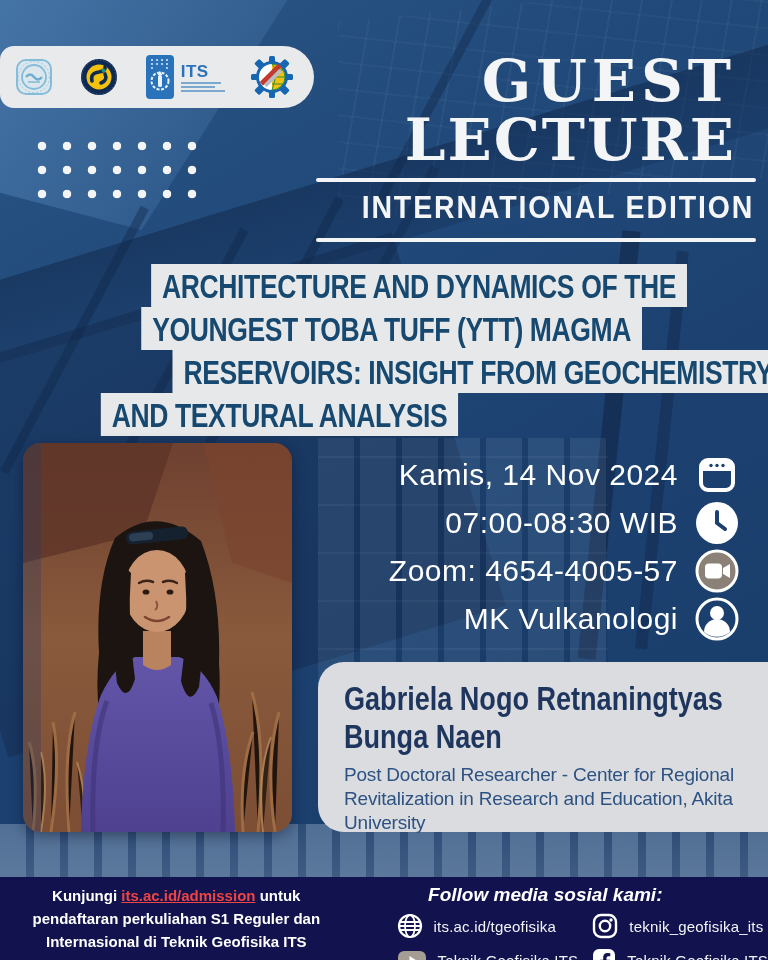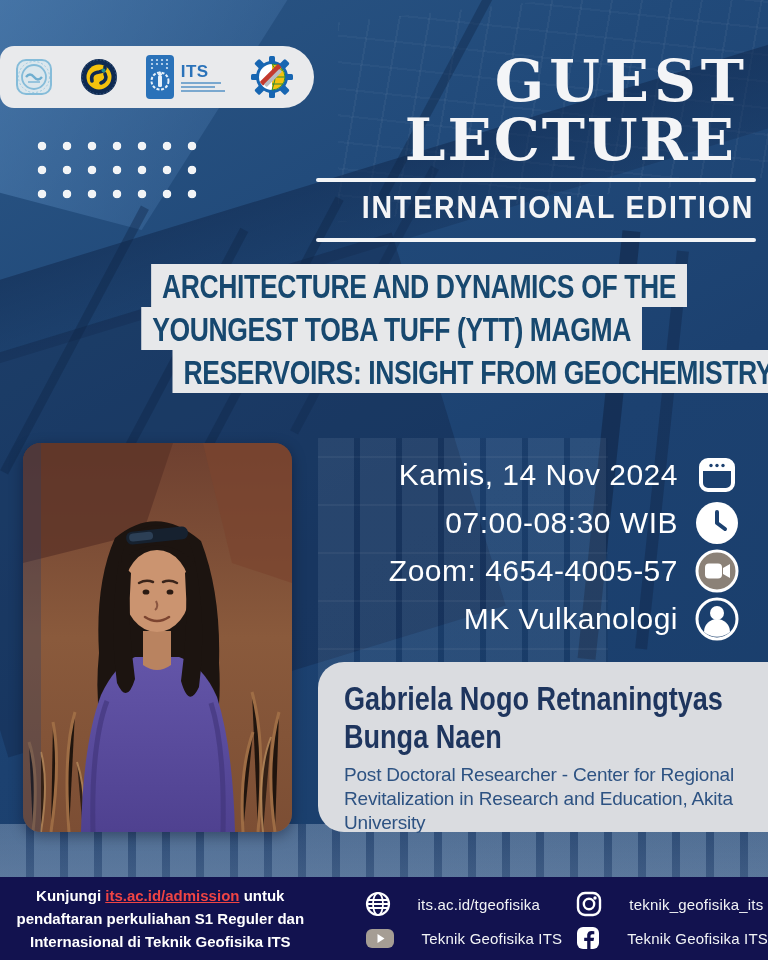--- a/index.html
+++ b/index.html
@@ -46,21 +46,21 @@
 
   
   .dots{position:absolute;left:30px;top:134px;width:175px;height:72px;z-index:2;
     background-image:radial-gradient(circle at 12px 12px,#f2f4f6 0 4px,transparent 4.6px);
     background-size:25px 24px;}
 
   
   .header-block{position:absolute;top:52px;right:12px;width:440px;z-index:3;
     text-align:right;color:#f4f5f7;}
   .hl{font-family:"DejaVu Serif", serif;font-weight:bold;line-height:1.02;
-    letter-spacing:5px;font-size:58px;margin-right:7px;white-space:nowrap;}
+    letter-spacing:5px;font-size:58px;margin-right:20px;white-space:nowrap;}
   .rule{height:4px;background:#f2f4f6;margin:8px 0 6px;border-radius:2px;}
   .edition{font-weight:bold;font-size:31px;letter-spacing:2px;white-space:nowrap;
     transform:scaleX(.92);transform-origin:100% 50%;padding:2px 2px 4px 0;}
 
   
   .title-block{position:absolute;top:264px;left:0;right:30px;z-index:3;text-align:left;}
   .title-block .row{line-height:0;}
   .tl{display:inline-block;background:#e7e8ea;color:#17486f;font-weight:bold;
     font-size:34px;line-height:34px;padding:5px 14px 4px;letter-spacing:-.5px;
     white-space:nowrap;transform:scaleX(.78);transform-origin:100% 50%;}
@@ -92,21 +92,21 @@
     z-index:5;display:flex;}
   .footer-left{width:398px;display:flex;align-items:center;justify-content:center;
     text-align:center;padding:0 10px;box-sizing:border-box;}
   .reg-text{color:#fff;font-weight:bold;font-size:15px;line-height:1.55;max-width:352px;}
   .reg-link{color:#ef4444;text-decoration:underline;cursor:pointer;}
   .footer-right{flex:1;padding-top:7px;}
   .social-heading{color:#fff;font-weight:bold;font-style:italic;font-size:19px;
     text-align:center;margin-right:30px;}
   .social-grid{display:grid;grid-template-columns:auto auto;column-gap:14px;
     row-gap:9px;margin:7px 0 0 44px;}
-  .social-item{display:flex;align-items:center;gap:27px;cursor:pointer;}
+  .social-item{display:flex;align-items:center;gap:11px;cursor:pointer;}
   .social-item svg{flex:0 0 auto;display:block;}
   .social-label{color:#f2f4f6;font-size:15px;letter-spacing:.2px;white-space:nowrap;}
 </style>
 </head>
 <body>
 
 <div class="bg">
   <div class="bg-base"></div>
   <div class="sky1"></div>
   <div class="ceiling"></div>
@@ -204,20 +204,21 @@
   <div class="hl" style="letter-spacing:2px;margin-right:20px;">LECTURE</div>
   <div class="rule"></div>
   <div class="edition">INTERNATIONAL EDITION</div>
   <div class="rule"></div>
 </div>
 
 <div class="title-block">
   <div class="row"><span class="tl">ARCHITECTURE AND DYNAMICS OF THE</span></div>
   <div class="row"><span class="tl">YOUNGEST TOBA TUFF (YTT) MAGMA</span></div>
   <div class="row"><span class="tl">RESERVOIRS: INSIGHT FROM GEOCHEMISTRY</span></div>
+  <div class="row"><span class="tl">AND TEXTURAL ANALYSIS</span></div>
 </div>
 
 <div class="details">
   <div class="detail-row">
     <span class="detail-text">Kamis, 14 Nov 2024</span>
     <span class="detail-icon">
       <svg width="46" height="46" viewBox="0 0 46 46">
         <rect x="7" y="8" width="32" height="30" rx="7" fill="none" stroke="#fff" stroke-width="4"></rect>
         <path d="M7 19 h32 v-5 a6 6 0 0 0 -6 -6 h-20 a6 6 0 0 0 -6 6 z" fill="#fff"></path>
         <g fill="#1c4170">
@@ -325,20 +326,21 @@
   <div class="speaker-aff">Post Doctoral Researcher - Center for Regional Revitalization in Research and Education, Akita University</div>
 </div>
 
 <div class="footer">
   <div class="footer-left">
     <div class="reg-text">
       <span>Kunjungi </span><span class="reg-link">its.ac.id/admission</span><span> untuk pendaftaran perkuliahan S1 Reguler dan Internasional di Teknik Geofisika ITS</span>
     </div>
   </div>
   <div class="footer-right">
+    <div class="social-heading">Follow media sosial kami:</div>
     <div class="social-grid">
       <div class="social-item">
         <span>
           <svg width="26" height="26" viewBox="0 0 26 26">
             <circle cx="13" cy="13" r="11" fill="none" stroke="#fff" stroke-width="2.2"></circle>
             <ellipse cx="13" cy="13" rx="5" ry="11" fill="none" stroke="#fff" stroke-width="1.8"></ellipse>
             <path d="M2.5 9 h21 M2 13 h22 M2.5 17 h21" stroke="#fff" stroke-width="1.8" fill="none"></path>
           </svg>
         </span>
         <span class="social-label">its.ac.id/tgeofisika</span>

